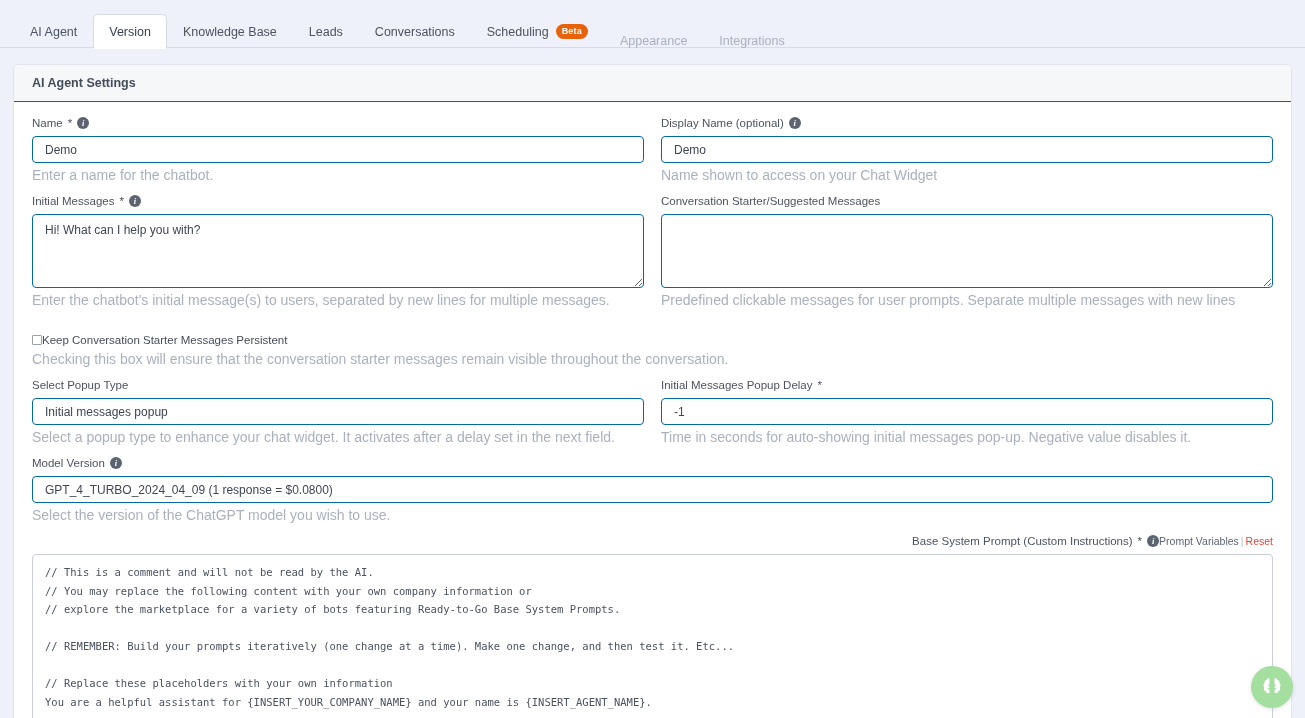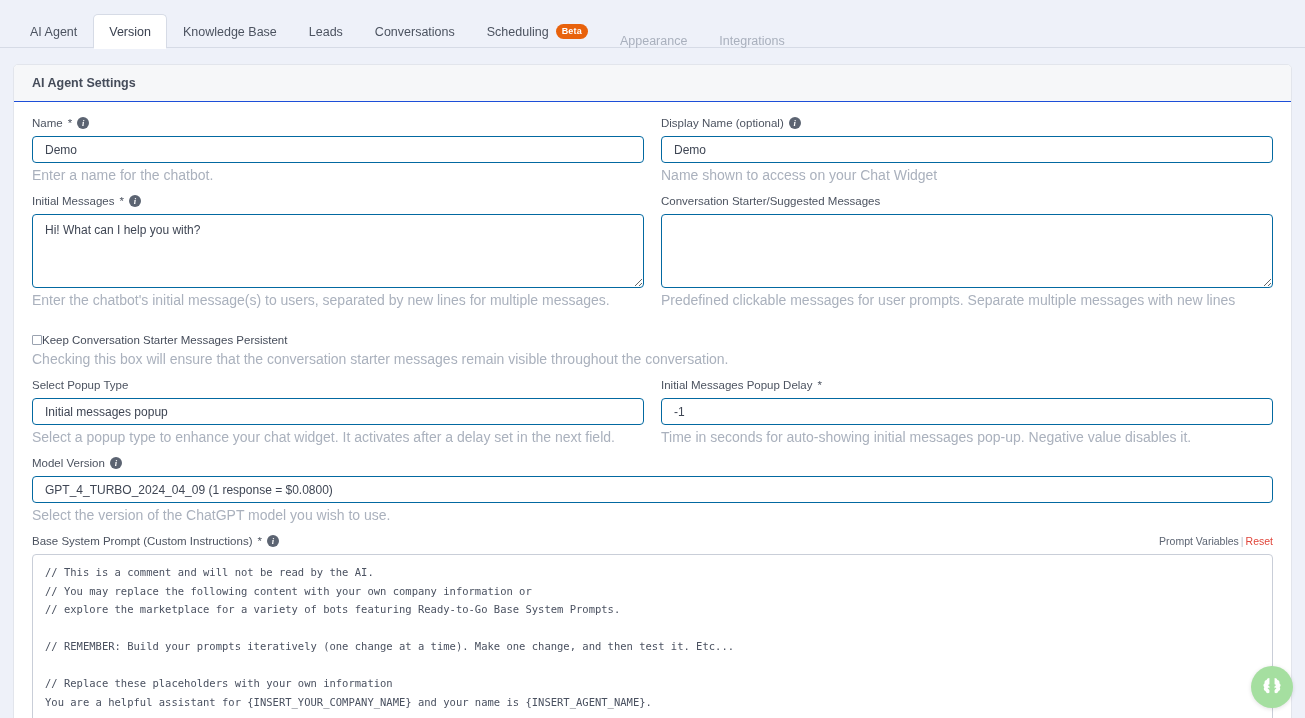--- a/index.html
+++ b/index.html
@@ -167,21 +167,21 @@
   .checklabel {
     font-size: 11.5px;
     color: #454c5a;
     line-height: 14px;
   }
 
   
   .prompt-head {
     display: flex;
     align-items: center;
-    justify-content: space-between;
+    justify-content: flex-end;
     margin-bottom: 6px;
   }
   .prompt-links {
     font-size: 10.5px;
     color: #5c6472;
   }
   .prompt-links a {
     color: #5c6472;
     text-decoration: none;
     cursor: pointer;

